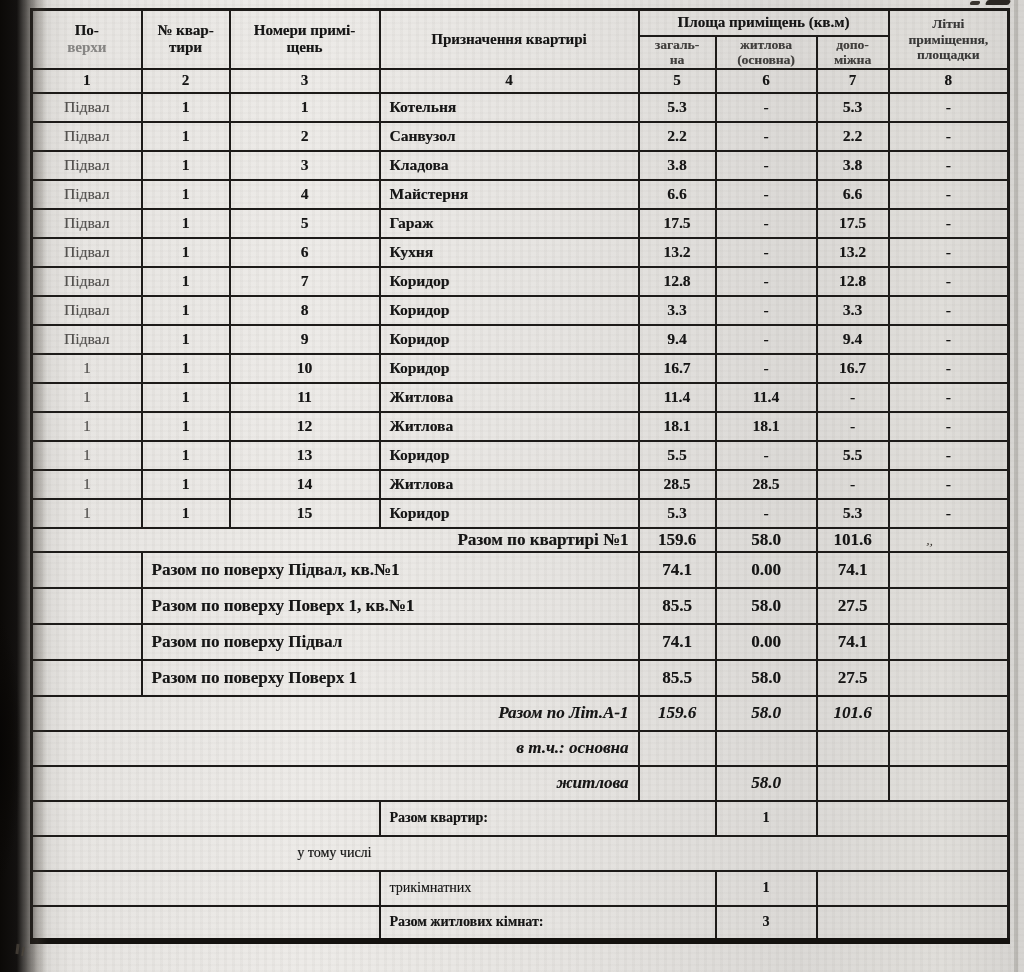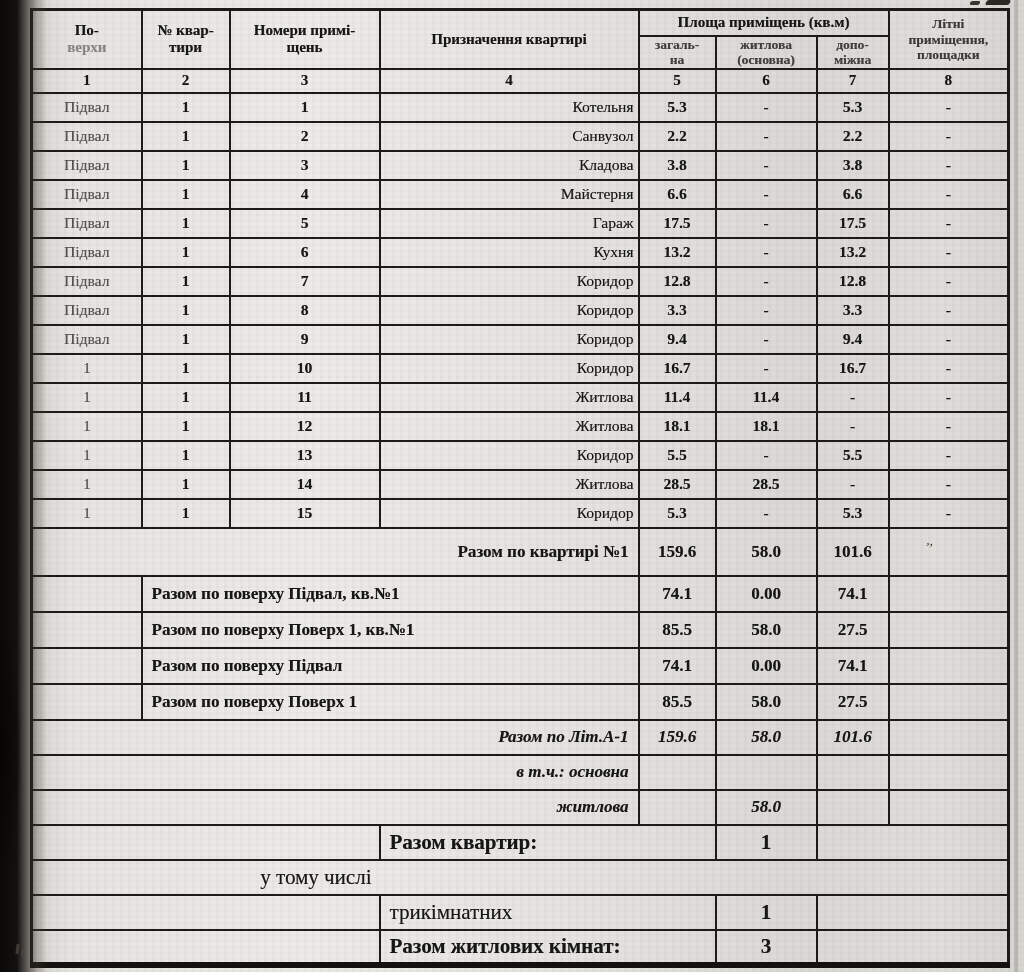--- a/index.html
+++ b/index.html
@@ -48,29 +48,29 @@
   }
   table{border:3px solid #1d1b19;}
   th{font-weight:bold;font-size:15px;line-height:1.15;white-space:pre-line;}
   .th-sub{font-size:13.5px;color:#2c2a28;opacity:.88;}
   .th-summer{font-size:13.5px;opacity:.82;}
   .faded{opacity:.45;}
   .row-nums td{height:24px;font-weight:bold;font-size:15px;}
   .row-data td{height:29px;font-size:15.5px;}
   .num{font-weight:bold;}
   .c-floor{font-size:13.5px;color:#3c3a38;opacity:.85;}
-  .c-purpose{text-align:right;padding-left:9px;font-size:17px;}
+  .c-purpose{text-align:left;padding-left:9px;font-size:17px;font-weight:bold;}
   .bold{font-weight:bold;}
-  .row-apt td{height:48px;font-size:17px;}
+  .row-apt td{height:24px;font-size:17px;}
   .apt-label{text-align:right;padding-right:9px;}
   .row-ft td{height:36px;font-size:17px;}
   .ft-label{text-align:left;padding-left:9px;font-weight:bold;margin-left:26px;}
   .row-bt td{height:35px;font-size:17px;font-style:italic;}
   .bt-label{text-align:right;padding-right:9px;font-weight:bold;}
-  .row-sum td{height:35px;font-size:21px;}
+  .row-sum td{height:35px;font-size:14px;}
   .sum-label{text-align:left;padding-left:9px;}
   .sum-side{text-align:right;padding-right:8px;border-right:none;}
   .sum-open{border-left:none;}
   .row-last td{border-bottom:6px solid #14120f;}
 </style>
 </head>
 <body>
 
 <div class="page">
   <div class="noise"></div>

